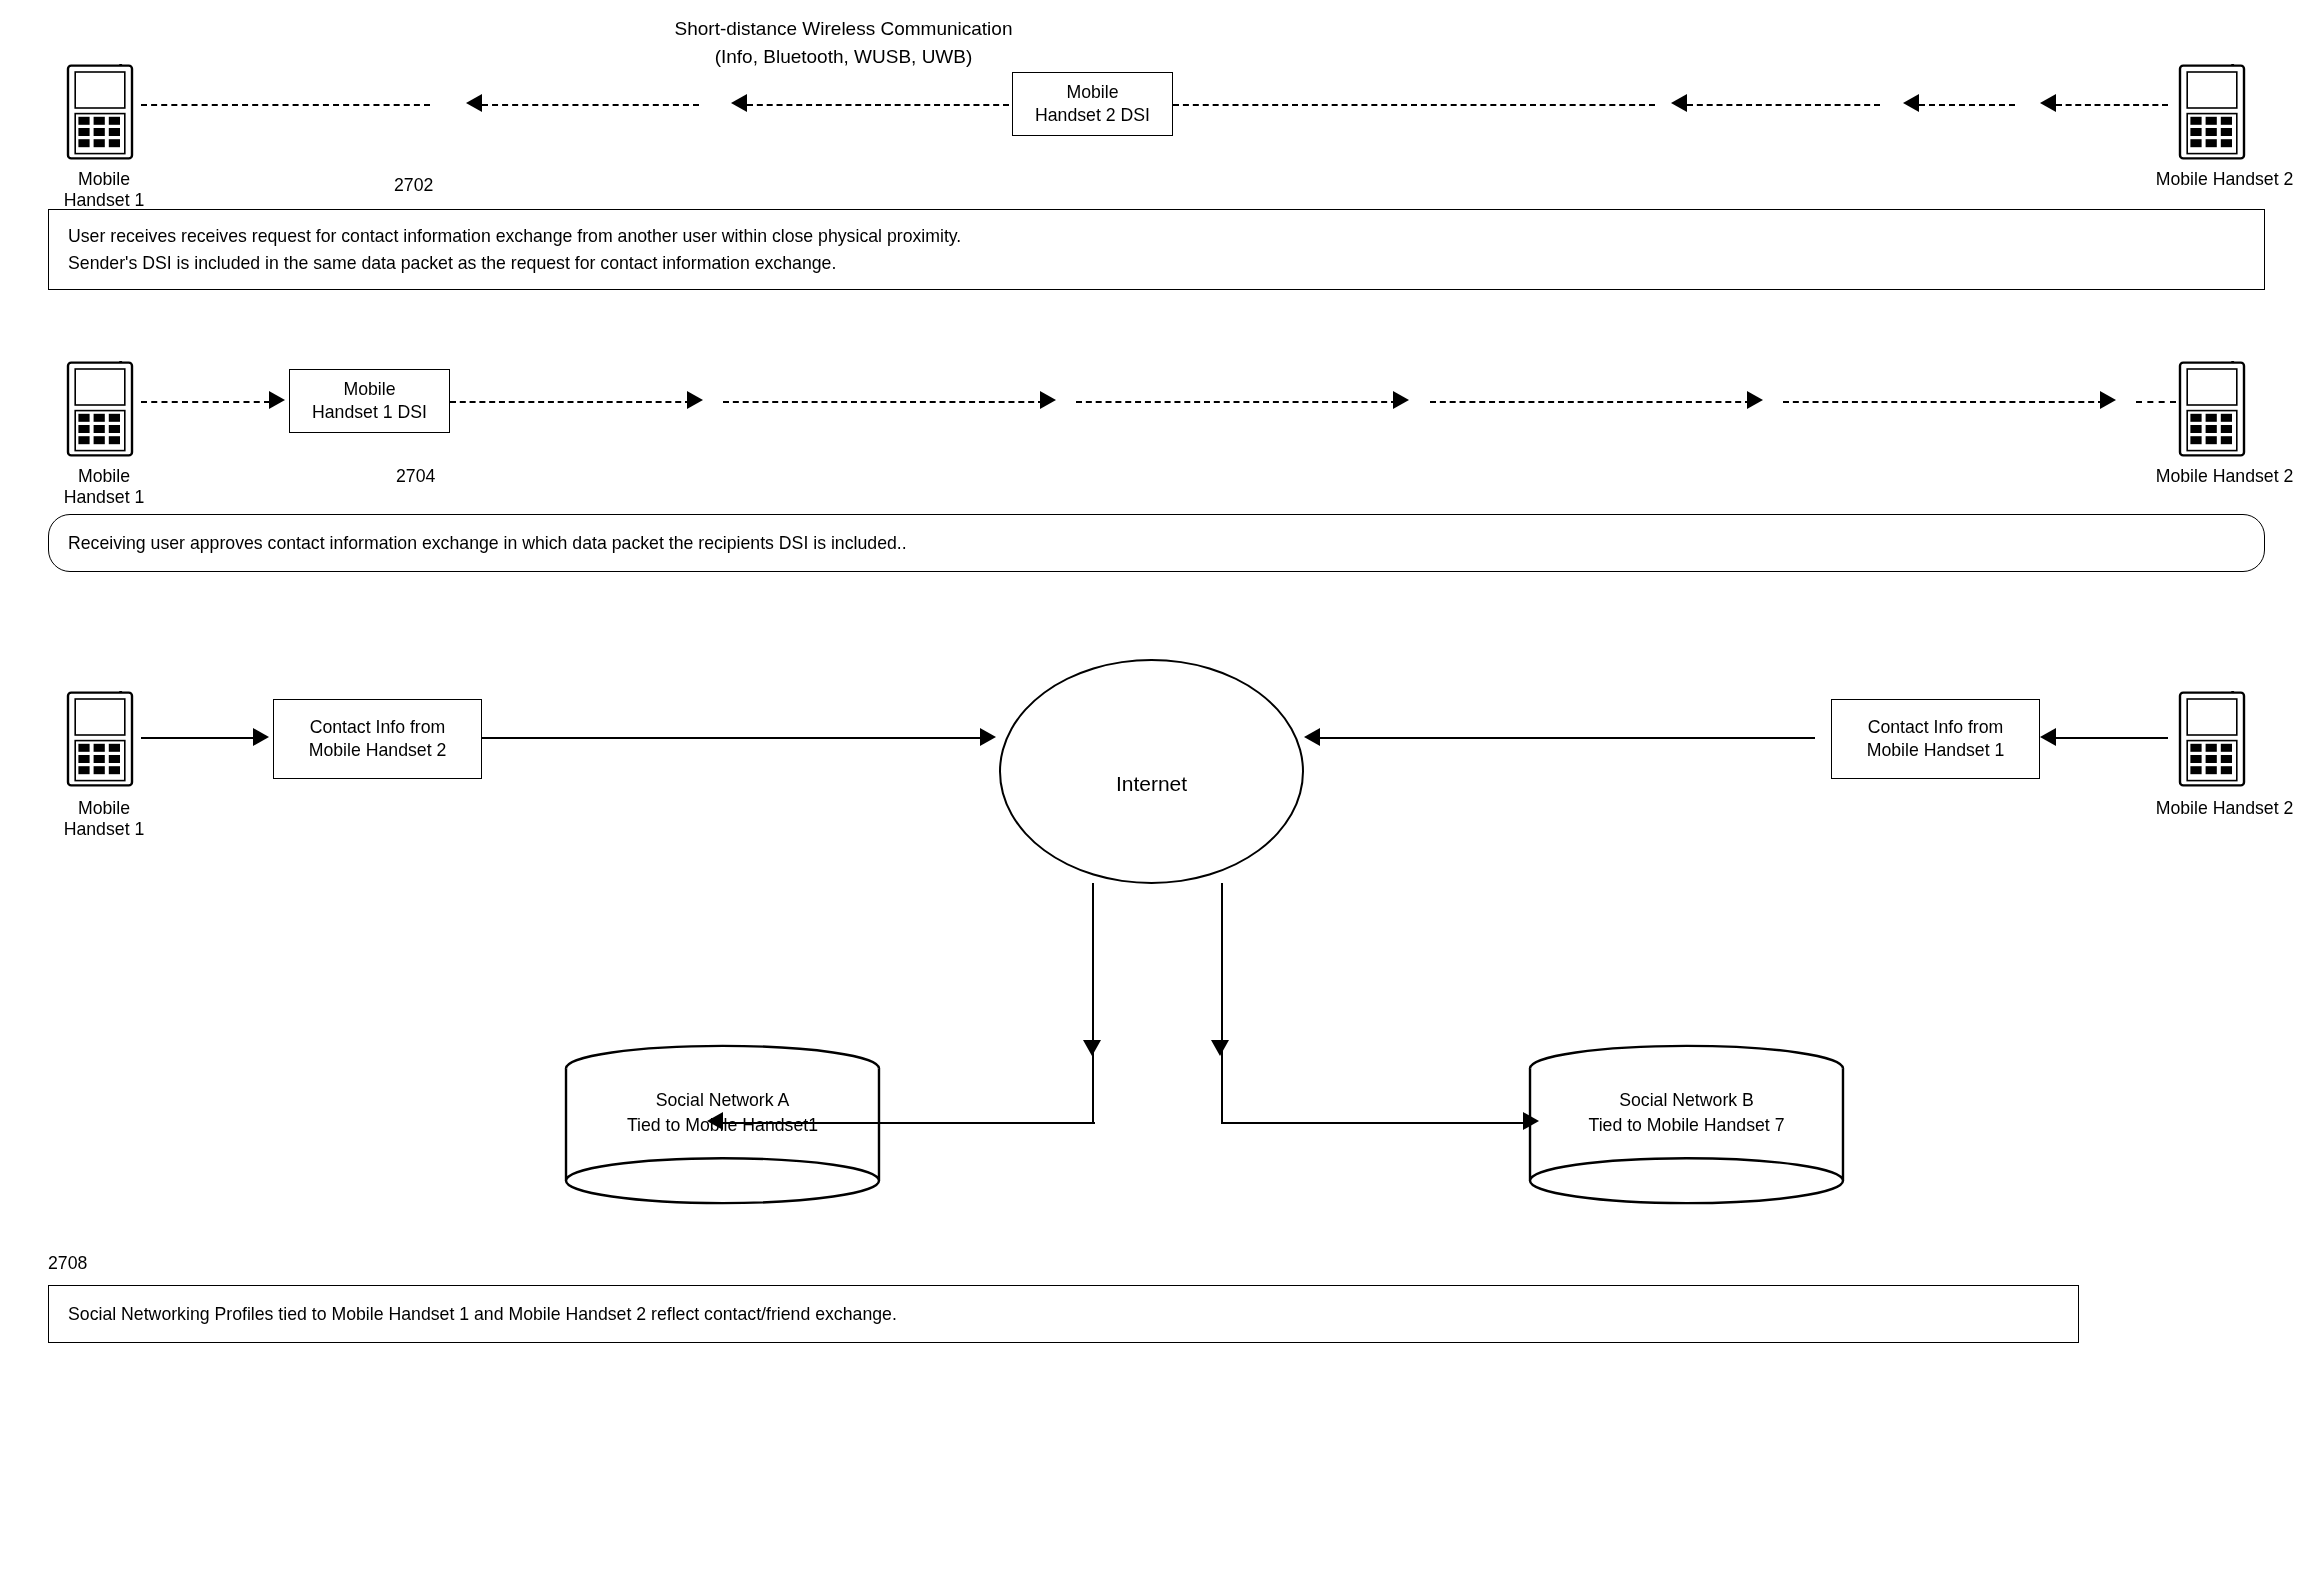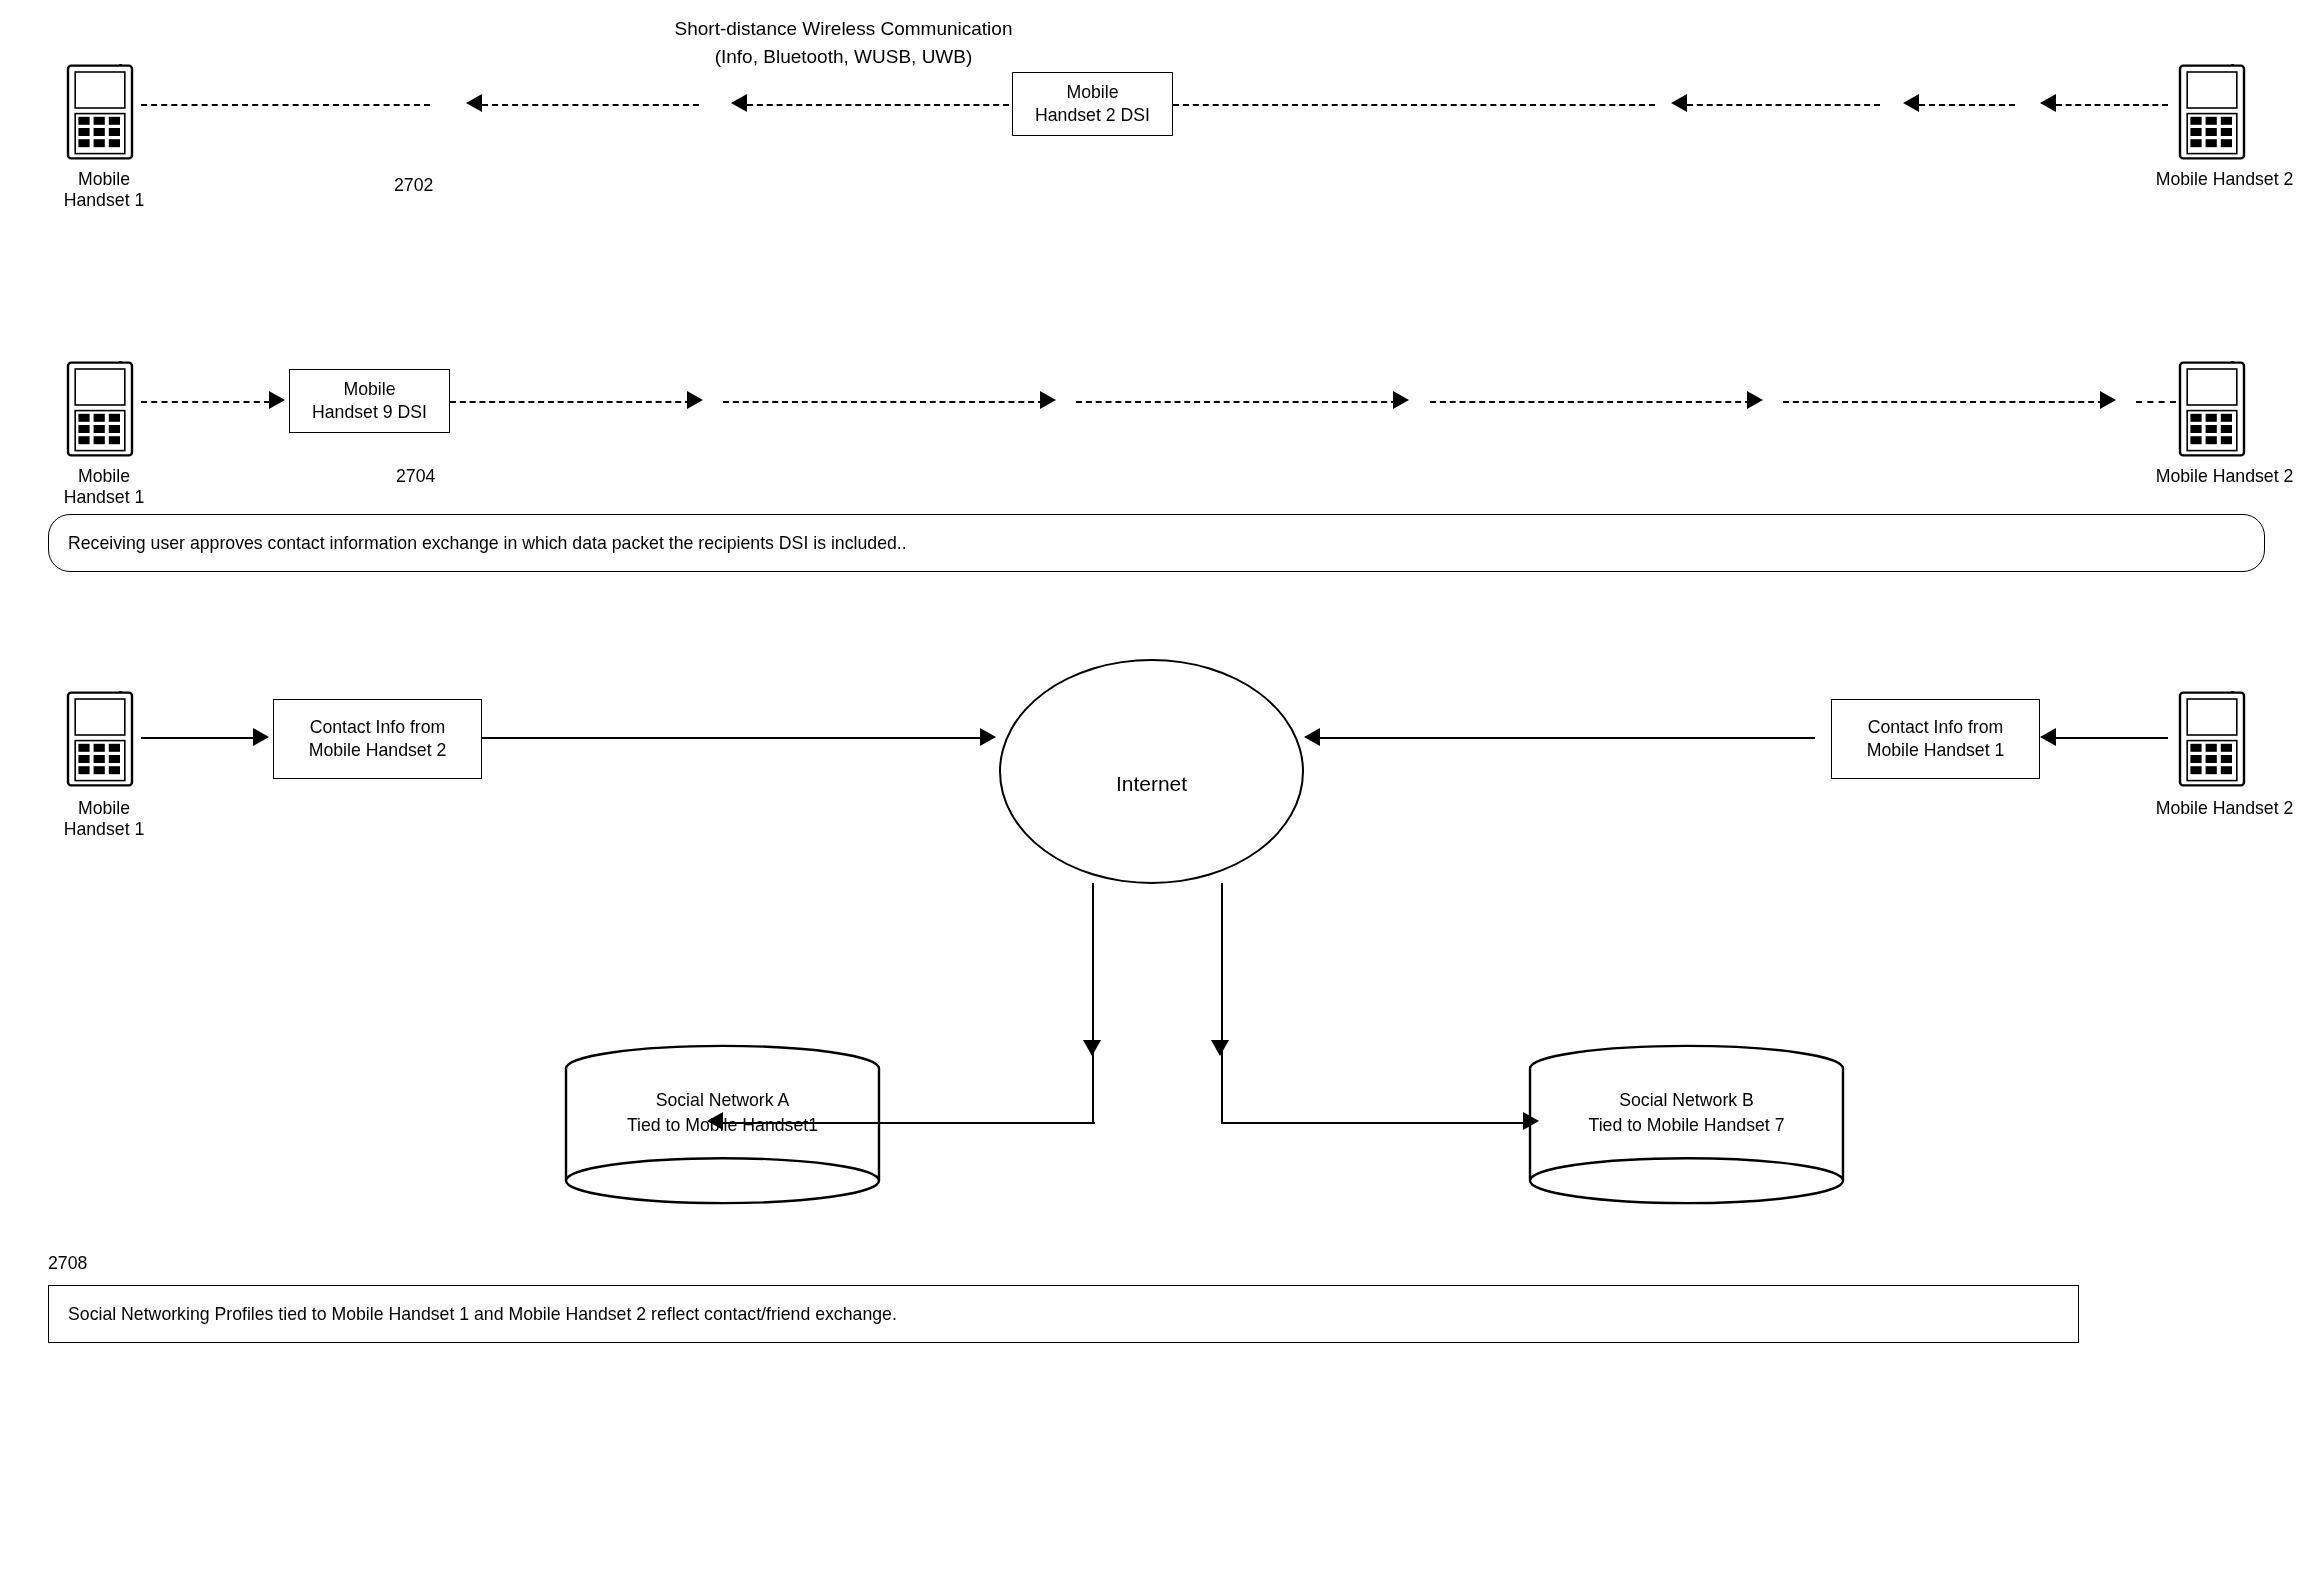--- a/index.html
+++ b/index.html
@@ -208,20 +208,23 @@
 
   <div class="dashed-seg" style="left:482px; top:104px; width:217px;"></div>
   <div class="arrowhead-left" style="left:466px; top:94px;"></div>
 
   <div class="dashed-seg" style="left:141px; top:104px; width:289px;"></div>
 
   <div class="step-number" style="left:394px; top:175px;">
     <span>2702</span>
   </div>
 
+  <div class="annotation-box" style="left:48px; top:209px; width:2217px;">
+    <span>User receives receives request for contact information exchange from another user within close physical proximity.<br>Sender's DSI is included in the same data packet as the request for contact information exchange.</span>
+  </div>
 
   <div class="phone-svg" style="left:64px; top:361px;">
     <svg width="72" height="96" viewBox="0 0 90 120">
       <rect x="5" y="2" width="80" height="116" rx="4" ry="4" fill="white" stroke="black" stroke-width="3"></rect>
       <rect x="14" y="10" width="62" height="45" fill="white" stroke="black" stroke-width="2"></rect>
       <rect x="14" y="62" width="62" height="50" fill="white" stroke="black" stroke-width="2"></rect>
       <rect x="18" y="66" width="14" height="10" fill="black"></rect>
       <rect x="37" y="66" width="14" height="10" fill="black"></rect>
       <rect x="56" y="66" width="14" height="10" fill="black"></rect>
       <rect x="18" y="80" width="14" height="10" fill="black"></rect>
@@ -252,21 +255,21 @@
       <rect x="37" y="94" width="14" height="10" fill="black"></rect>
       <rect x="56" y="94" width="14" height="10" fill="black"></rect>
       <line x1="70" y1="2" x2="80" y2="-15" stroke="black" stroke-width="3"></line>
     </svg>
   </div>
   <div class="label-text" style="left:2152px; top:466px; width:145px;">
     <span>Mobile Handset 2</span>
   </div>
 
   <div class="dsi-box" style="left:289px; top:369px; width:161px; height:64px;">
-    <span><span>Mobile</span><br><span>Handset 9 DSI</span></span>
+    <span><span>Mobile</span><br><span>Handset 1 DSI</span></span>
   </div>
 
   <div class="dashed-seg" style="left:141px; top:401px; width:129px;"></div>
   <div class="arrowhead-right" style="left:269px; top:391px;"></div>
 
   <div class="dashed-seg" style="left:450px; top:401px; width:241px;"></div>
   <div class="arrowhead-right" style="left:687px; top:391px;"></div>
 
   <div class="dashed-seg" style="left:723px; top:401px; width:321px;"></div>
   <div class="arrowhead-right" style="left:1040px; top:391px;"></div>

